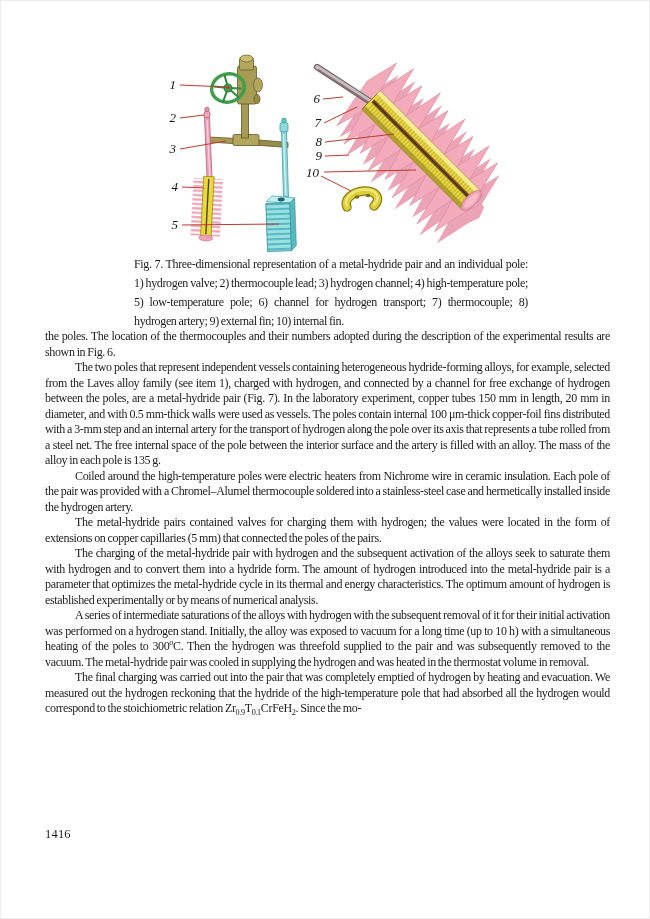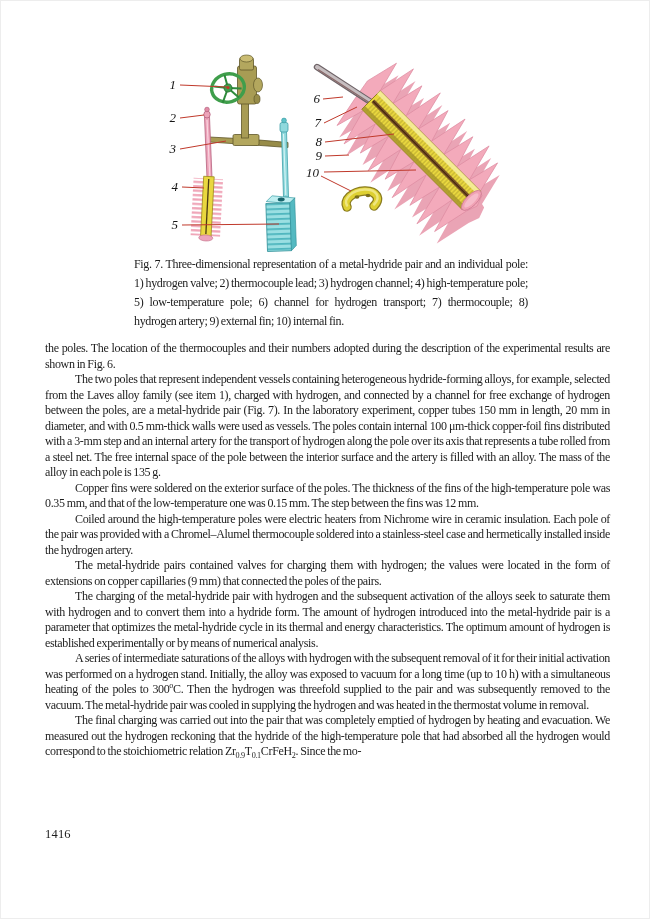--- a/index.html
+++ b/index.html
@@ -8,21 +8,21 @@
     font-family:"Liberation Serif",serif;color:#1c1c1c;overflow:hidden;
     box-shadow:inset 0 0 0 1px #ededed;
   }
   .figsvg{position:absolute;left:0;top:0;}
   .caption{
     position:absolute;left:134px;top:255px;width:394px;
     font-size:12px;line-height:19px;text-align:justify;text-align-last:left;
     letter-spacing:-0.35px;word-spacing:-0.6px;
   }
   .bodytext{
-    position:absolute;left:45px;top:341px;width:565px;
+    position:absolute;left:45px;top:329px;width:565px;
     font-size:12px;line-height:15.5px;text-align:justify;text-align-last:left;
     letter-spacing:-0.35px;word-spacing:-0.6px;
   }
   .bodytext p{margin:0;text-indent:30px;}
   .bodytext p.noindent{text-indent:0;}
   .it{}
   sub,sup{font-size:0.68em;line-height:0;}
   .pagenum{position:absolute;left:45px;top:827px;font-size:12.5px;letter-spacing:0.2px;}
   svg text.lbl{font-family:"Liberation Serif",serif;font-style:italic;font-size:13px;fill:#161616;}
 </style>
@@ -156,23 +156,22 @@
       <text class="lbl" x="322" y="160" text-anchor="end">9</text>
       <text class="lbl" x="319" y="177" text-anchor="end">10</text>
     </g>
   </svg>
 
   <div class="caption">Fig. 7. Three-dimensional representation of a metal-hydride pair and an individual pole: 1) hydrogen valve; 2) thermocouple lead; 3) hydrogen channel; 4) high-temperature pole; 5) low-temperature pole; 6) channel for hydrogen transport; 7) thermocouple; 8) hydrogen artery; 9) external fin; 10) internal fin.</div>
 
   <div class="bodytext">
       <p class="noindent"><span>the poles. The location of the thermocouples and their numbers adopted during the description of the experimental results are shown in Fig. 6.</span></p>
       <p><span>The two poles that represent independent vessels containing heterogeneous hydride-forming alloys, for example, selected from the Laves alloy family (see item 1), charged with hydrogen, and connected by a channel for free exchange of hydrogen between the poles, are a </span><span class="it">metal-hydride pair</span><span> (Fig. 7). In the laboratory experiment, copper tubes 150 mm in length, 20 mm in diameter, and with 0.5 mm-thick walls were used as vessels. The poles contain internal 100 μm-thick copper-foil fins distributed with a 3-mm step and an internal artery for the transport of hydrogen along the pole over its axis that represents a tube rolled from a steel net. The free internal space of the pole between the interior surface and the artery is filled with an alloy. The mass of the alloy in each pole is 135 g.</span></p>
-      <p><span>Copper fins were soldered on the exterior surface of the poles. The thickness of the fins of the high-temperature pole was 0.35 mm, and that of the low-temperature one was 0.15 mm. The step between the fins was 12 mm.</span></p>
       <p><span>Coiled around the high-temperature poles were electric heaters from Nichrome wire in ceramic insulation. Each pole of the pair was provided with a Chromel–Alumel thermocouple soldered into a stainless-steel case and hermetically installed inside the hydrogen artery.</span></p>
-      <p><span>The metal-hydride pairs contained valves for charging them with hydrogen; the values were located in the form of extensions on copper capillaries (9 mm) that connected the poles of the pairs.</span></p>
+      <p><span>The metal-hydride pairs contained valves for charging them with hydrogen; the values were located in the form of extensions on copper capillaries (5 mm) that connected the poles of the pairs.</span></p>
       <p><span class="it">The charging of the metal-hydride pair with hydrogen and the subsequent activation of the alloys</span><span> seek to saturate them with hydrogen and to convert them into a hydride form. The amount of hydrogen introduced into the metal-hydride pair is a parameter that optimizes the metal-hydride cycle in its thermal and energy characteristics. The optimum amount of hydrogen is established experimentally or by means of numerical analysis.</span></p>
       <p><span>A series of intermediate saturations of the alloys with hydrogen with the subsequent removal of it for their initial activation was performed on a hydrogen stand. Initially, the alloy was exposed to vacuum for a long time (up to 10 h) with a simultaneous heating of the poles to 300</span><sup>o</sup><span>C. Then the hydrogen was threefold supplied to the pair and was subsequently removed to the vacuum. The metal-hydride pair was cooled in supplying the hydrogen and was heated in the thermostat volume in removal.</span></p>
       <p><span>The final charging was carried out into the pair that was completely emptied of hydrogen by heating and evacuation. We measured out the hydrogen reckoning that the hydride of the high-temperature pole that had absorbed all the hydrogen would correspond to the stoichiometric relation Zr</span><sub>0.9</sub><span>T</span><sub>0.1</sub><span>CrFeH</span><sub>2</sub><span>. Since the mo-</span></p>
     </div>
 
   <div class="pagenum">1416</div>
 
 </div>
 
 </body></html>

